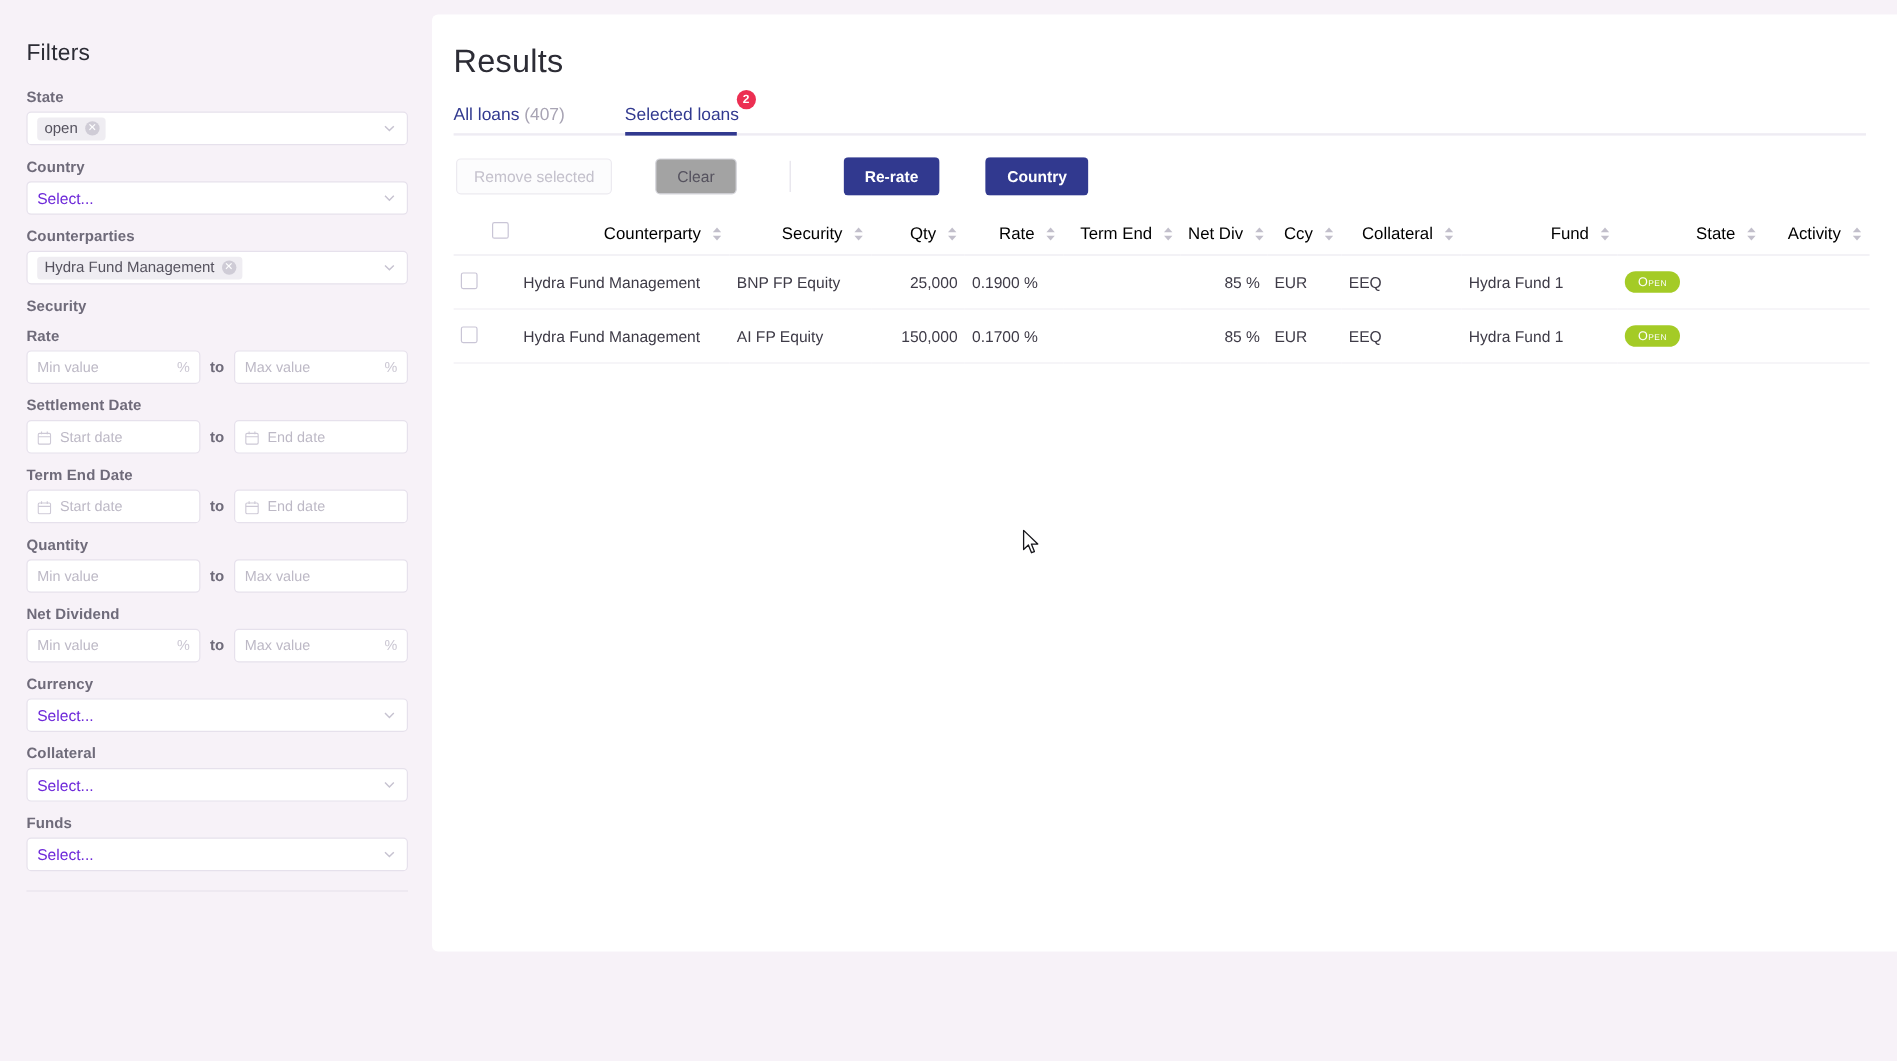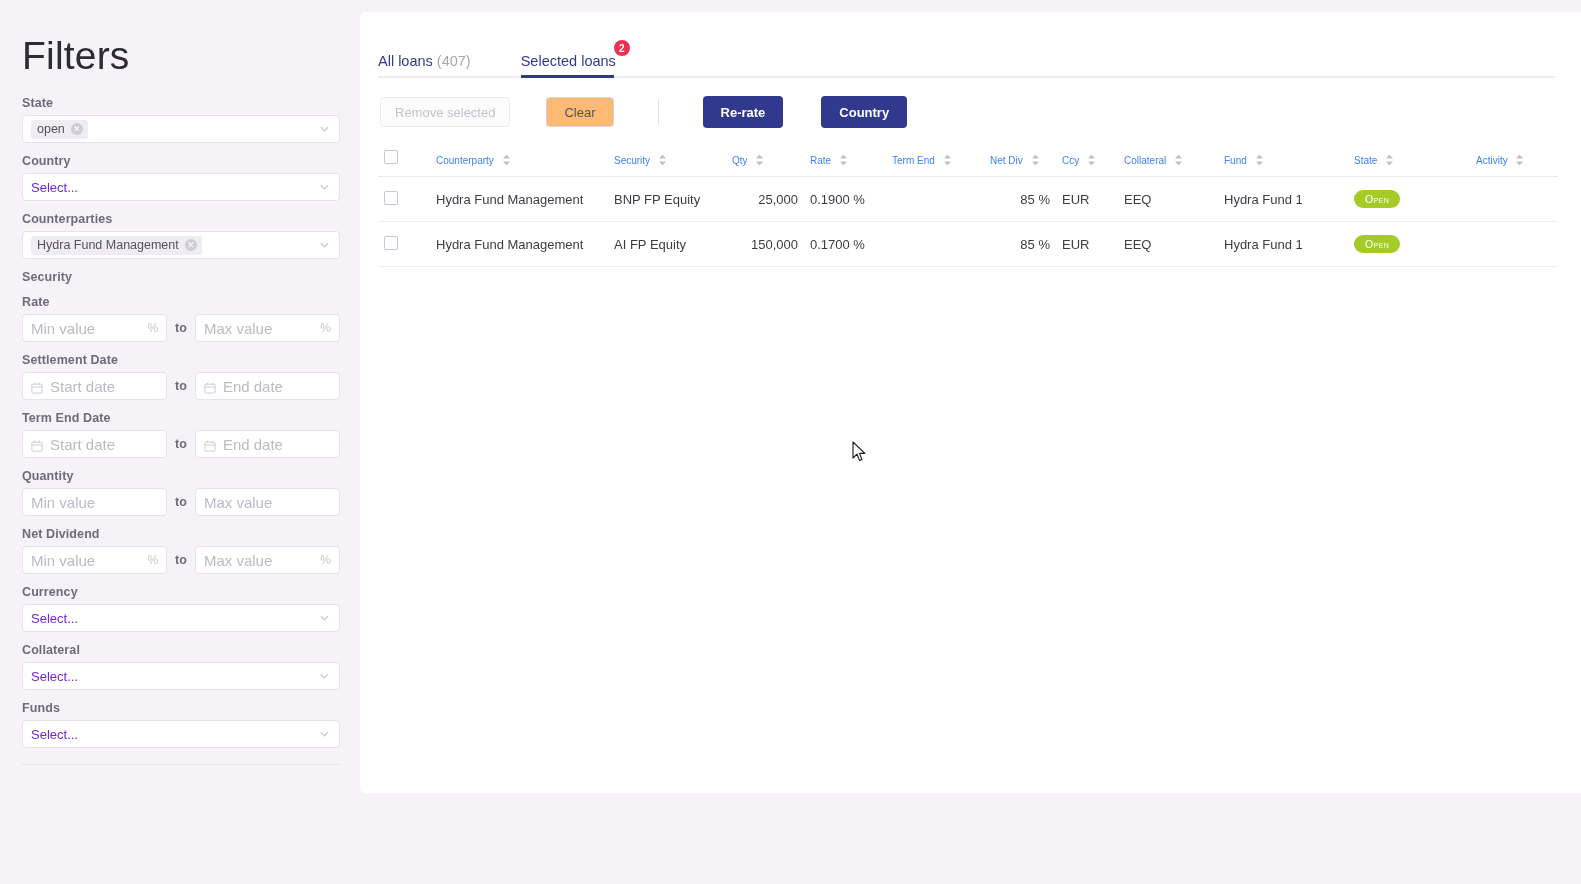--- a/index.html
+++ b/index.html
@@ -13,21 +13,21 @@
   .app { position: relative; width: 1581px; height: 884px; }
 
   
   .sidebar {
     position: absolute; left: 0; top: 0;
     width: 360px; height: 884px;
     background: #f7f2f8;
     padding: 22px 20px 0 22px;
   }
   .filters-title {
-    font-size: 39px; font-weight: 400; color: #2c2c35;
+    font-size: 19px; font-weight: 400; color: #2c2c35;
     letter-spacing: 0.2px; margin: 12px 0 18px 0;
   }
   .field-group { margin-bottom: 11px; }
   .field-label {
     font-size: 12.5px; font-weight: 700; color: #6f6b7a;
     margin-bottom: 5px; letter-spacing: .1px;
   }
   .control {
     position: relative;
     width: 318px; height: 28px;
@@ -64,21 +64,21 @@
     font-family: "DejaVu Sans", sans-serif;
   }
 
   .range-row { display: flex; align-items: center; }
   .range-field {
     position: relative;
     width: 148px; height: 28px;
     background: #ffffff; border: 1px solid #e6e1ec; border-radius: 4px;
     display: flex; align-items: center; padding: 0 8px;
   }
-  .range-field .ph { font-size: 15px; color: #bdb9c6; }
+  .range-field .ph { font-size: 12px; color: #bdb9c6; }
   .suffix {
     position: absolute; right: 8px; top: 50%; transform: translateY(-50%);
     font-size: 12px; color: #cac6d2;
   }
   .to-word {
     font-size: 12.5px; color: #6f6b7a; font-weight: 700;
     margin: 0 8px; width: 12px; text-align: center;
   }
   .cal-icon {
     width: 12px; height: 12px; margin-right: 7px; flex: none;
@@ -148,39 +148,39 @@
   .abtn {
     height: 30px; border-radius: 4px; font-size: 13px;
     font-family: "Liberation Sans", sans-serif;
     cursor: pointer; border: 1px solid transparent;
   }
   .abtn-disabled {
     background: #fcfcfd; color: #c4c1cc; border-color: #eceaf0;
     padding: 0 14px; font-weight: 400;
   }
   .abtn-clear {
-    background: #fdba74; color: #55525e; border-color: #d4d4da;
+    background: #a3a3a3; color: #55525e; border-color: #d4d4da;
     padding: 0 17px; margin-left: 8px; font-weight: 400;
   }
   .vsep { width: 1px; height: 26px; background: #e4e1ea; margin: 0 16px; }
   .abtn-primary {
     background: #31398f; color: #ffffff; font-weight: 700;
     padding: 0 17px; margin-right: 10px; height: 32px;
   }
 
   
   table.results {
     width: 1180px; border-collapse: collapse;
     margin-top: 16px; table-layout: fixed;
   }
   table.results th {
-    font-size: 10px; font-weight: 400; color: #3b82f6;
+    font-size: 14px; font-weight: 400; color: #000000;
     padding: 6px 6px 10px 6px;
     border-bottom: 1px solid #eceaf1;
-    text-align: left; white-space: nowrap;
+    text-align: right; white-space: nowrap;
     vertical-align: bottom;
   }
   table.results td {
     font-size: 13px; color: #3e3b47;
     padding: 13px 6px;
     border-bottom: 1px solid #f0eef4;
     white-space: nowrap;
   }
   th.num, td.num { text-align: right; }
   .sort-ico {
@@ -393,20 +393,21 @@
             </svg>
         </span>
       </div>
     </div>
 
     <div class="divider"></div>
 
   </aside>
 
   <section class="main">
+    <h2 class="results-title">Results</h2>
 
     <div class="tabs">
       <div class="tab">
         <span>All loans</span>
         <span class="count">(407)</span>
       </div>
       <div class="tab active">
         <span>Selected loans</span>
         <span class="tab-badge">2</span>
       </div>

